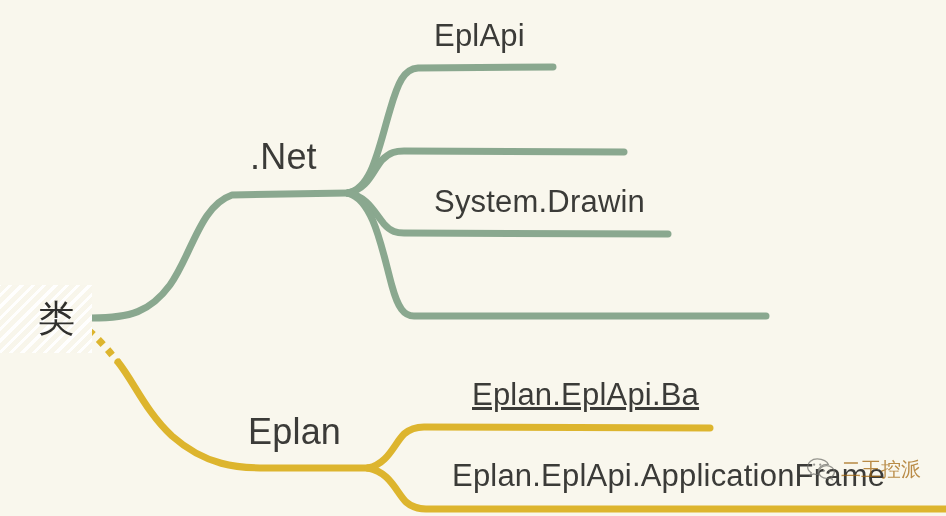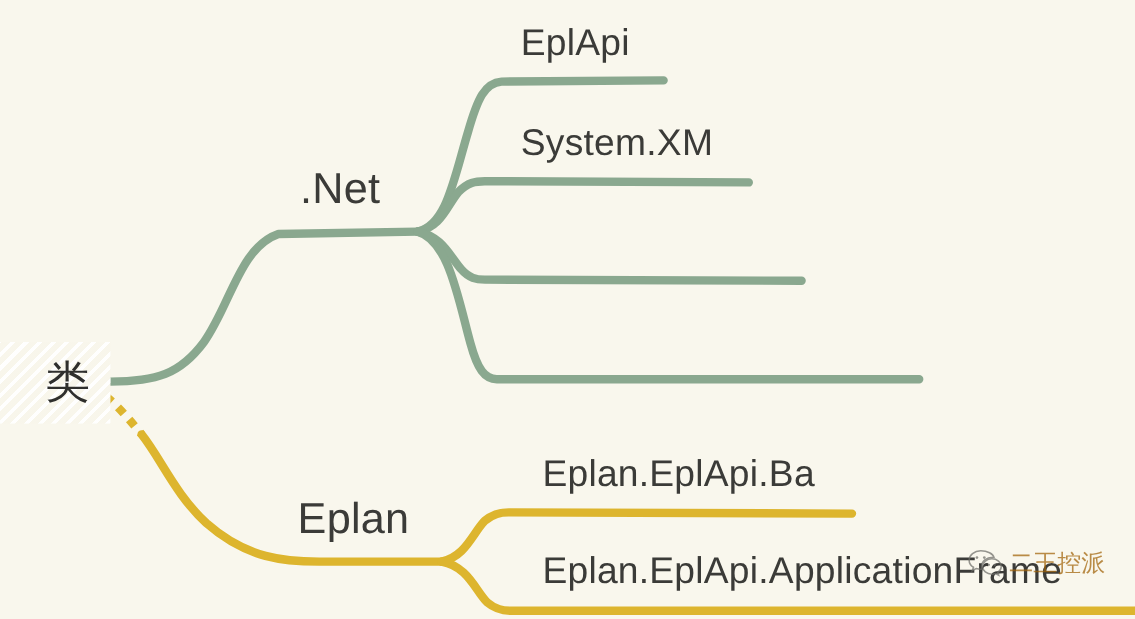--- a/index.html
+++ b/index.html
@@ -116,25 +116,25 @@
 
   <div id="root-block"></div>
   <div id="root-label" class="node-label">类</div>
 
   <div class="node-label branch-label" style="left:250px; top:140px;">.Net</div>
 
   <div class="node-label branch-label" style="left:248px; top:415px;">Eplan</div>
 
   <div class="node-label leaf-label" style="left:434px; top:19px;">EplApi</div>
 
-  <div class="node-label leaf-label" style="left:434px; top:102px;">System.XM</div>
+
+  <div class="node-label leaf-label" style="left:434px; top:185px;">System.Drawin</div>
 
 
-
-  <div class="node-label leaf-label" style="left:452px; top:378px;">Eplan.EplApi.Ba</div>
+  <div class="node-label leaf-label" style="left:472px; top:378px;text-decoration:underline;">Eplan.EplApi.Ba</div>
 
   <div class="node-label leaf-label" style="left:452px; top:459px;">Eplan.EplApi.ApplicationFrame</div>
 
   <div id="watermark">
     <svg class="wm-logo" viewBox="0 0 32 28" aria-hidden="true">
       <path d="M12 3.2C6.2 3.2 1.6 7 1.6 11.6c0 2.6 1.5 4.9 3.9 6.4l-1 2.9 3.4-1.7c1.3.4 2.7.6 4.1.6.4 0 .8 0 1.2-.1-.3-.8-.4-1.6-.4-2.4 0-4.6 4.4-8.3 9.9-8.3.4 0 .8 0 1.2.1C23.1 5.9 18 3.2 12 3.2z" fill="none" stroke="#6f6f6a" stroke-width="1.4"></path>
       <circle cx="8.6" cy="9.3" r="1.2" fill="#6f6f6a"></circle>
       <circle cx="15.2" cy="9.3" r="1.2" fill="#6f6f6a"></circle>
       <path d="M30.4 17.3c0-3.8-3.8-6.9-8.4-6.9s-8.4 3.1-8.4 6.9c0 3.8 3.8 6.9 8.4 6.9 1.1 0 2.2-.2 3.2-.5l2.9 1.5-.8-2.5c1.9-1.3 3.1-3.2 3.1-5.4z" fill="none" stroke="#6f6f6a" stroke-width="1.4"></path>
       <circle cx="19.4" cy="15.8" r="1" fill="#6f6f6a"></circle>

